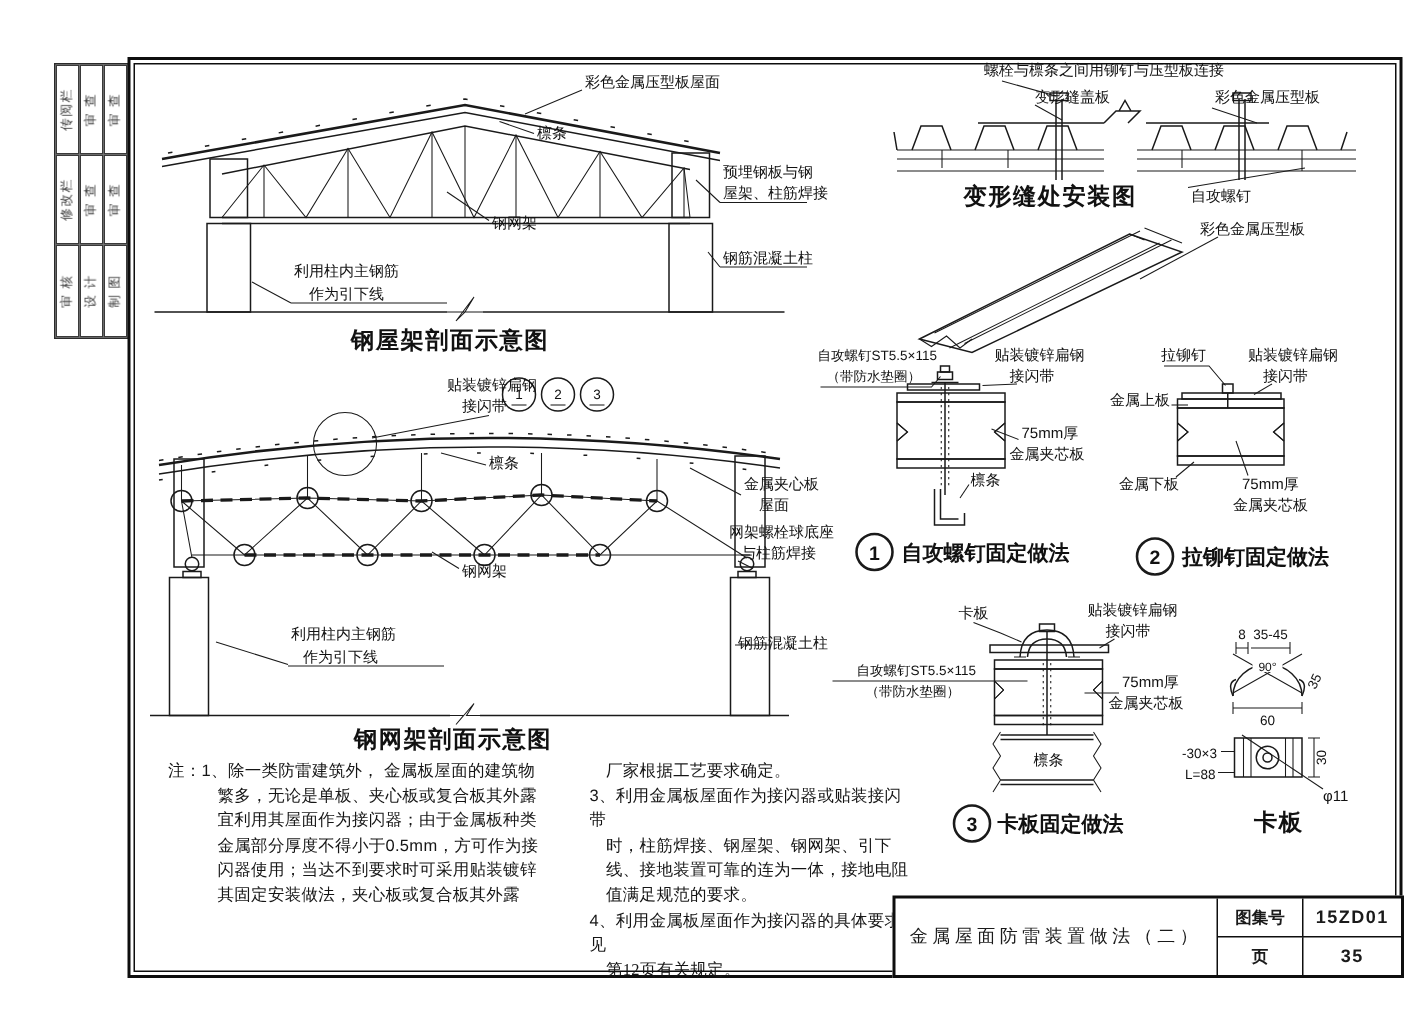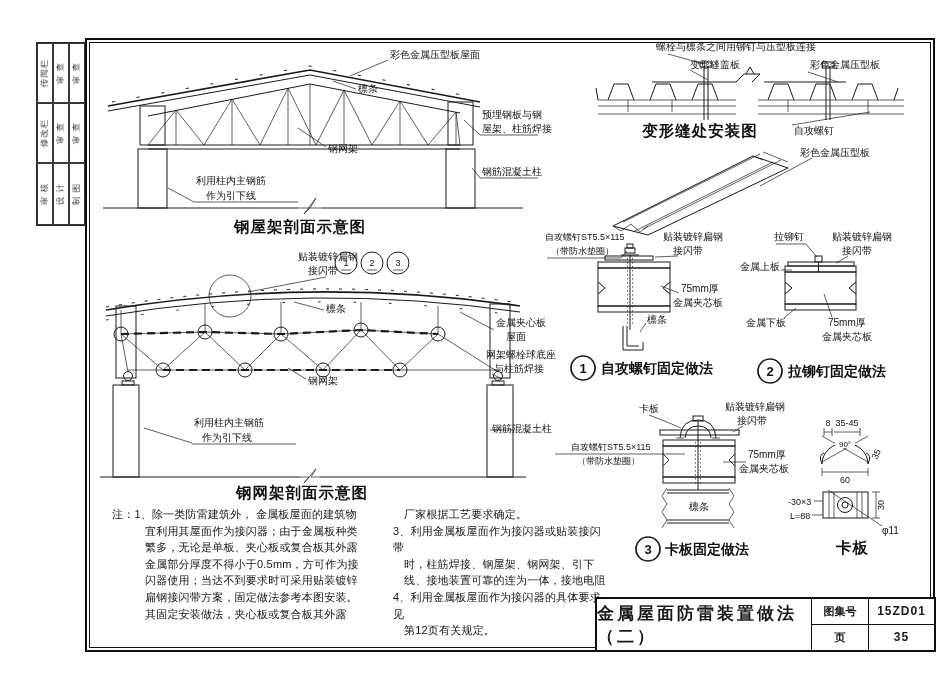--- a/index.html
+++ b/index.html
@@ -18,25 +18,25 @@
   .thk{stroke-width:1.7;}
   .dash{stroke-dasharray:8,5;stroke-width:2.2;}
   svg text{fill:#111;font-size:10px;font-family:"Liberation Sans",sans-serif;}
   text.t9{font-size:9px;}
   text.cap{font-size:15.5px;font-weight:700;letter-spacing:1px;}
   text.capm{font-size:14px;font-weight:700;}
   text.num{font-size:13px;font-weight:700;}
   .notes{position:absolute;font-size:11px;line-height:16.6px;letter-spacing:0.2px;color:#151515;}
   .n-ind1{padding-left:22px;}
   .n-ind2{padding-left:33px;}
-  .n-ind3{padding-left:11px;}
+  .n-ind3{padding-left:11px;font-family:Liberation Serif, serif;}
   .titlebar{position:absolute;left:595px;top:597px;width:337px;height:51px;border:2px solid #0e0e0e;
          display:flex;background:#fff;}
-  .tb-title{flex:1;display:flex;align-items:center;justify-content:center;font-size:17px;
-         font-weight:700;letter-spacing:3px;}
+  .tb-title{flex:1;display:flex;align-items:center;justify-content:center;font-size:12px;
+         font-weight:400;letter-spacing:3px;}
   .tb-grid{width:122px;border-left:1.5px solid #0e0e0e;display:grid;
          grid-template-columns:56px 1fr;grid-template-rows:1fr 1fr;}
   .tb-cell{display:flex;align-items:center;justify-content:center;font-weight:700;font-size:11px;
          border-left:0;}
   .tb-cell.bb{border-bottom:1.5px solid #0e0e0e;}
   .tb-cell.bl{border-left:1.5px solid #0e0e0e;}
   .tb-val{font-size:12px;letter-spacing:1px;}
 </style>
 </head>
 <body>
@@ -357,32 +357,32 @@
     <text x="97" y="62" class="t9" transform="rotate(-65 97 62)">35</text>
     <text x="8" y="107" class="t9">-30×3</text>
     <text x="10" y="121" class="t9">L=88</text>
     <text x="104" y="112" class="t9" transform="rotate(-90 104 112)">30</text>
     <text x="102" y="136">φ11</text>
     <text x="56" y="155" class="cap">卡板</text>
   </svg>
 
   <div class="notes" style="left:112px;top:506px;width:285px">
     <div>注：1、除一类防雷建筑外， 金属板屋面的建筑物</div>
+    <div class="n-ind2">繁多，无论是单板、夹心板或复合板其外露</div>
     <div class="n-ind2">宜利用其屋面作为接闪器；由于金属板种类</div>
-    <div class="n-ind2">繁多，无论是单板、夹心板或复合板其外露</div>
     <div class="n-ind2">金属部分厚度不得小于0.5mm，方可作为接</div>
     <div class="n-ind2">闪器使用；当达不到要求时可采用贴装镀锌</div>
-    <div class="n-ind2">扁钢接闪带方案，固定做法参考本图安装。</div>
     <div class="n-ind2">其固定安装做法，夹心板或复合板其外露</div>
   </div>
   <div class="notes" style="left:393px;top:506px;width:218px">
     <div class="n-ind3">厂家根据工艺要求确定。</div>
     <div>3、利用金属板屋面作为接闪器或贴装接闪带</div>
     <div class="n-ind3">时，柱筋焊接、钢屋架、钢网架、引下</div>
     <div class="n-ind3">线、接地装置可靠的连为一体，接地电阻</div>
+    <div class="n-ind3">值满足规范的要求。</div>
     <div>4、利用金属板屋面作为接闪器的具体要求见</div>
     <div class="n-ind3">第12页有关规定。</div>
   </div>
 
   <div class="titlebar">
     <div class="tb-title">金属屋面防雷装置做法（二）</div>
     <div class="tb-grid">
       <div class="tb-cell bb">图集号</div>
       <div class="tb-cell bb bl tb-val">15ZD01</div>
       <div class="tb-cell">页</div>

